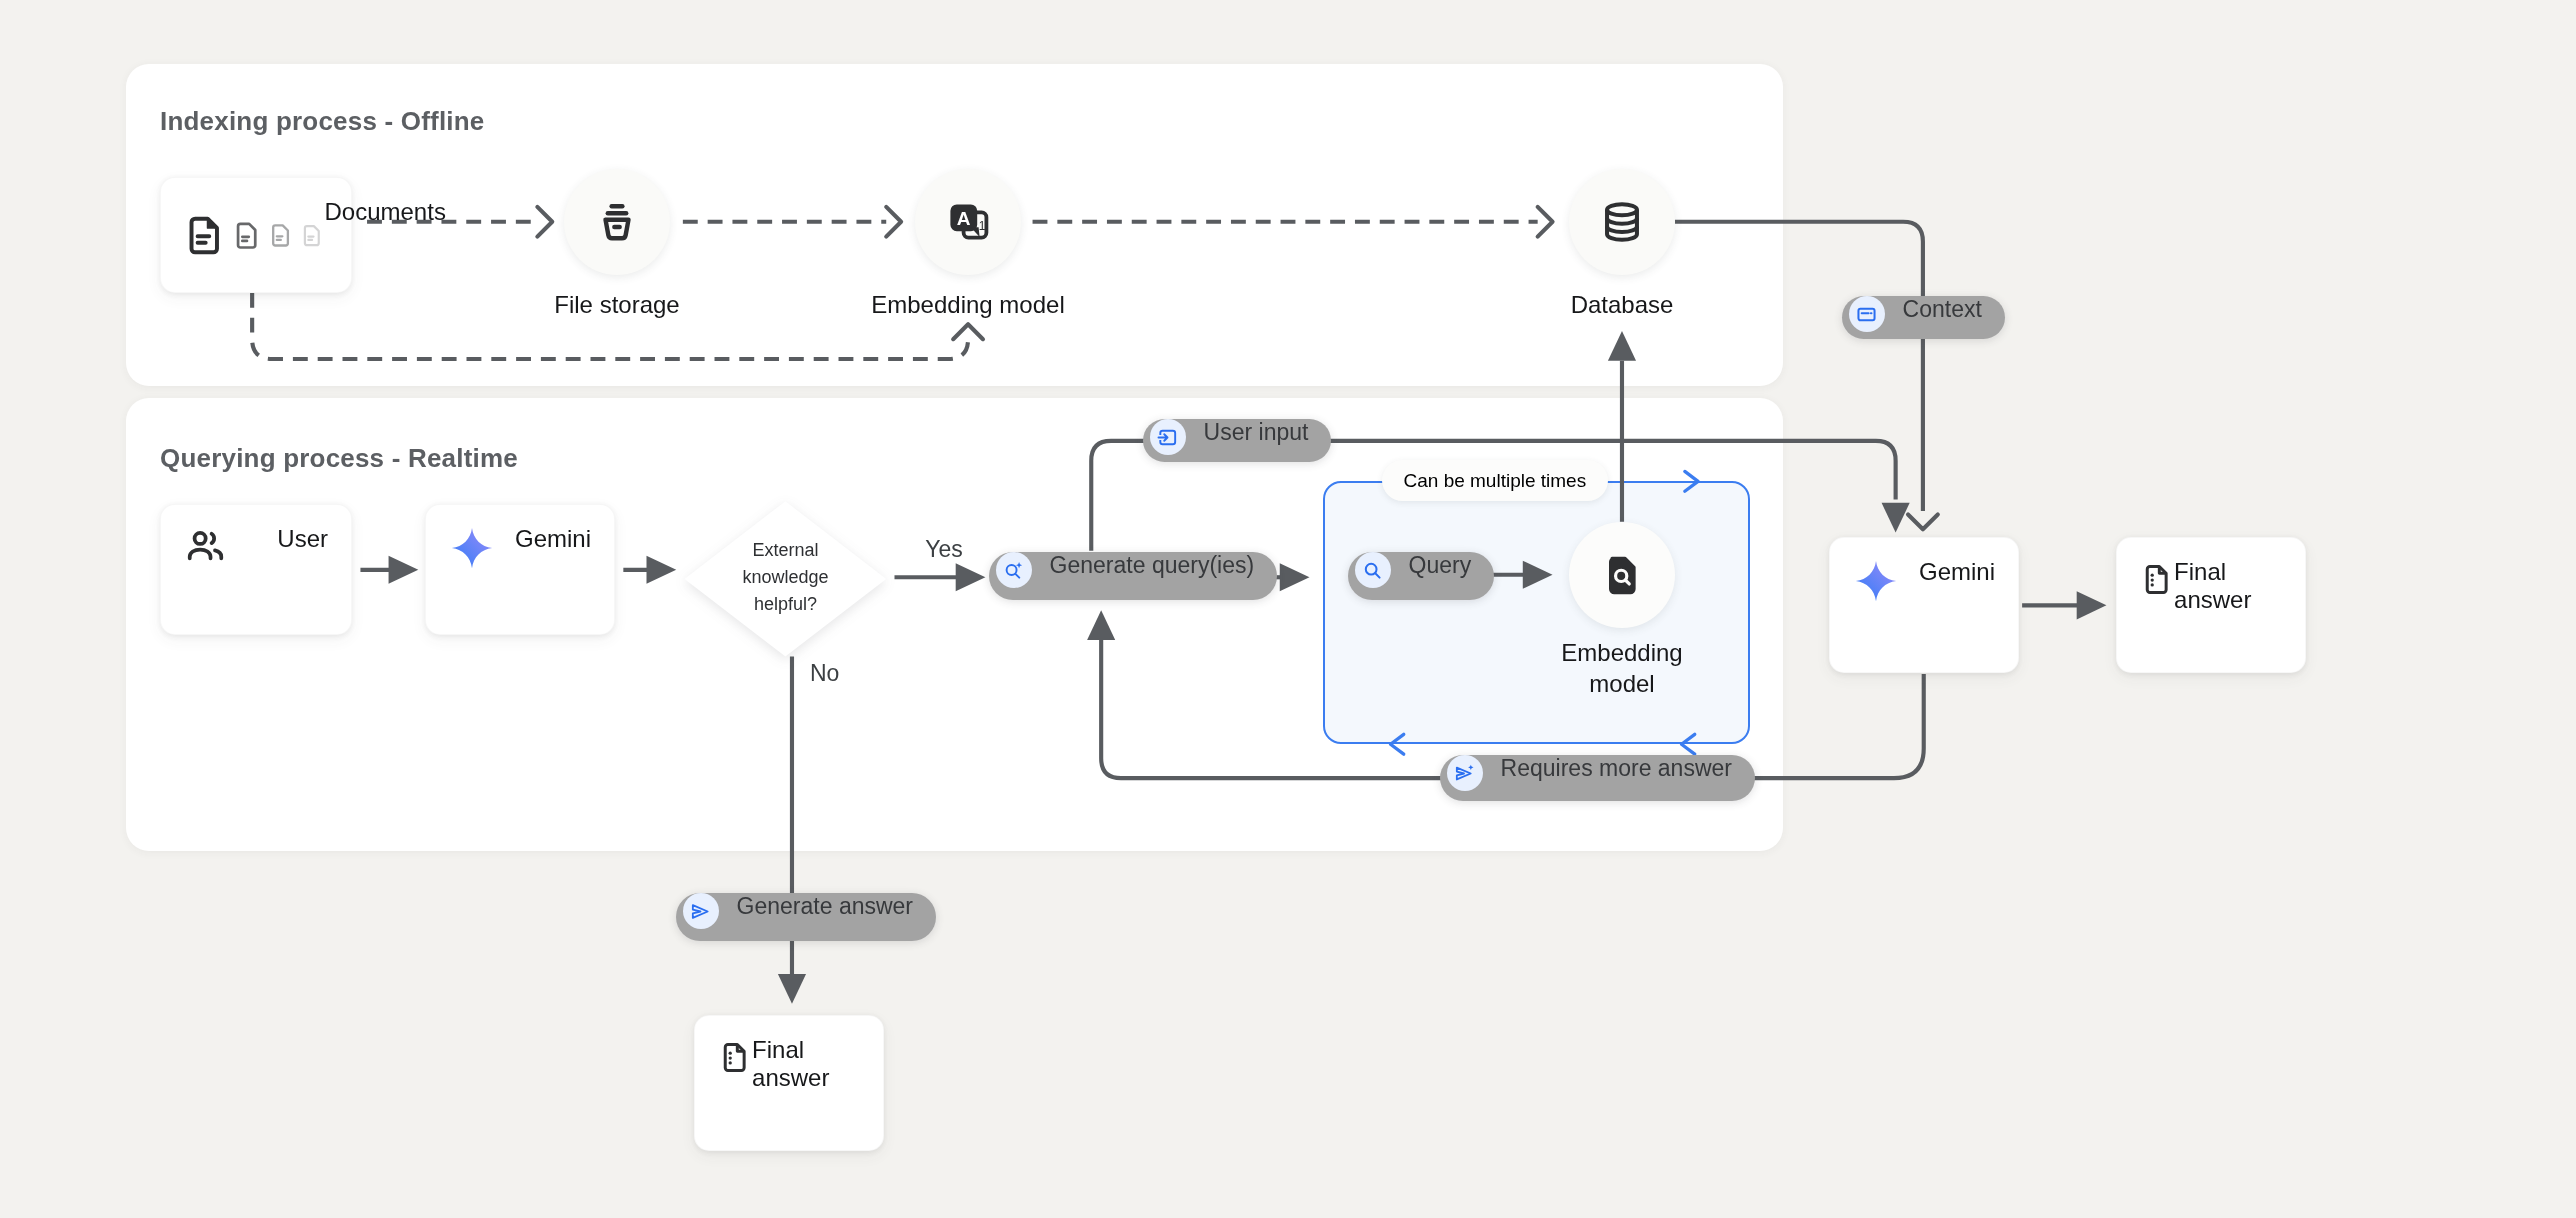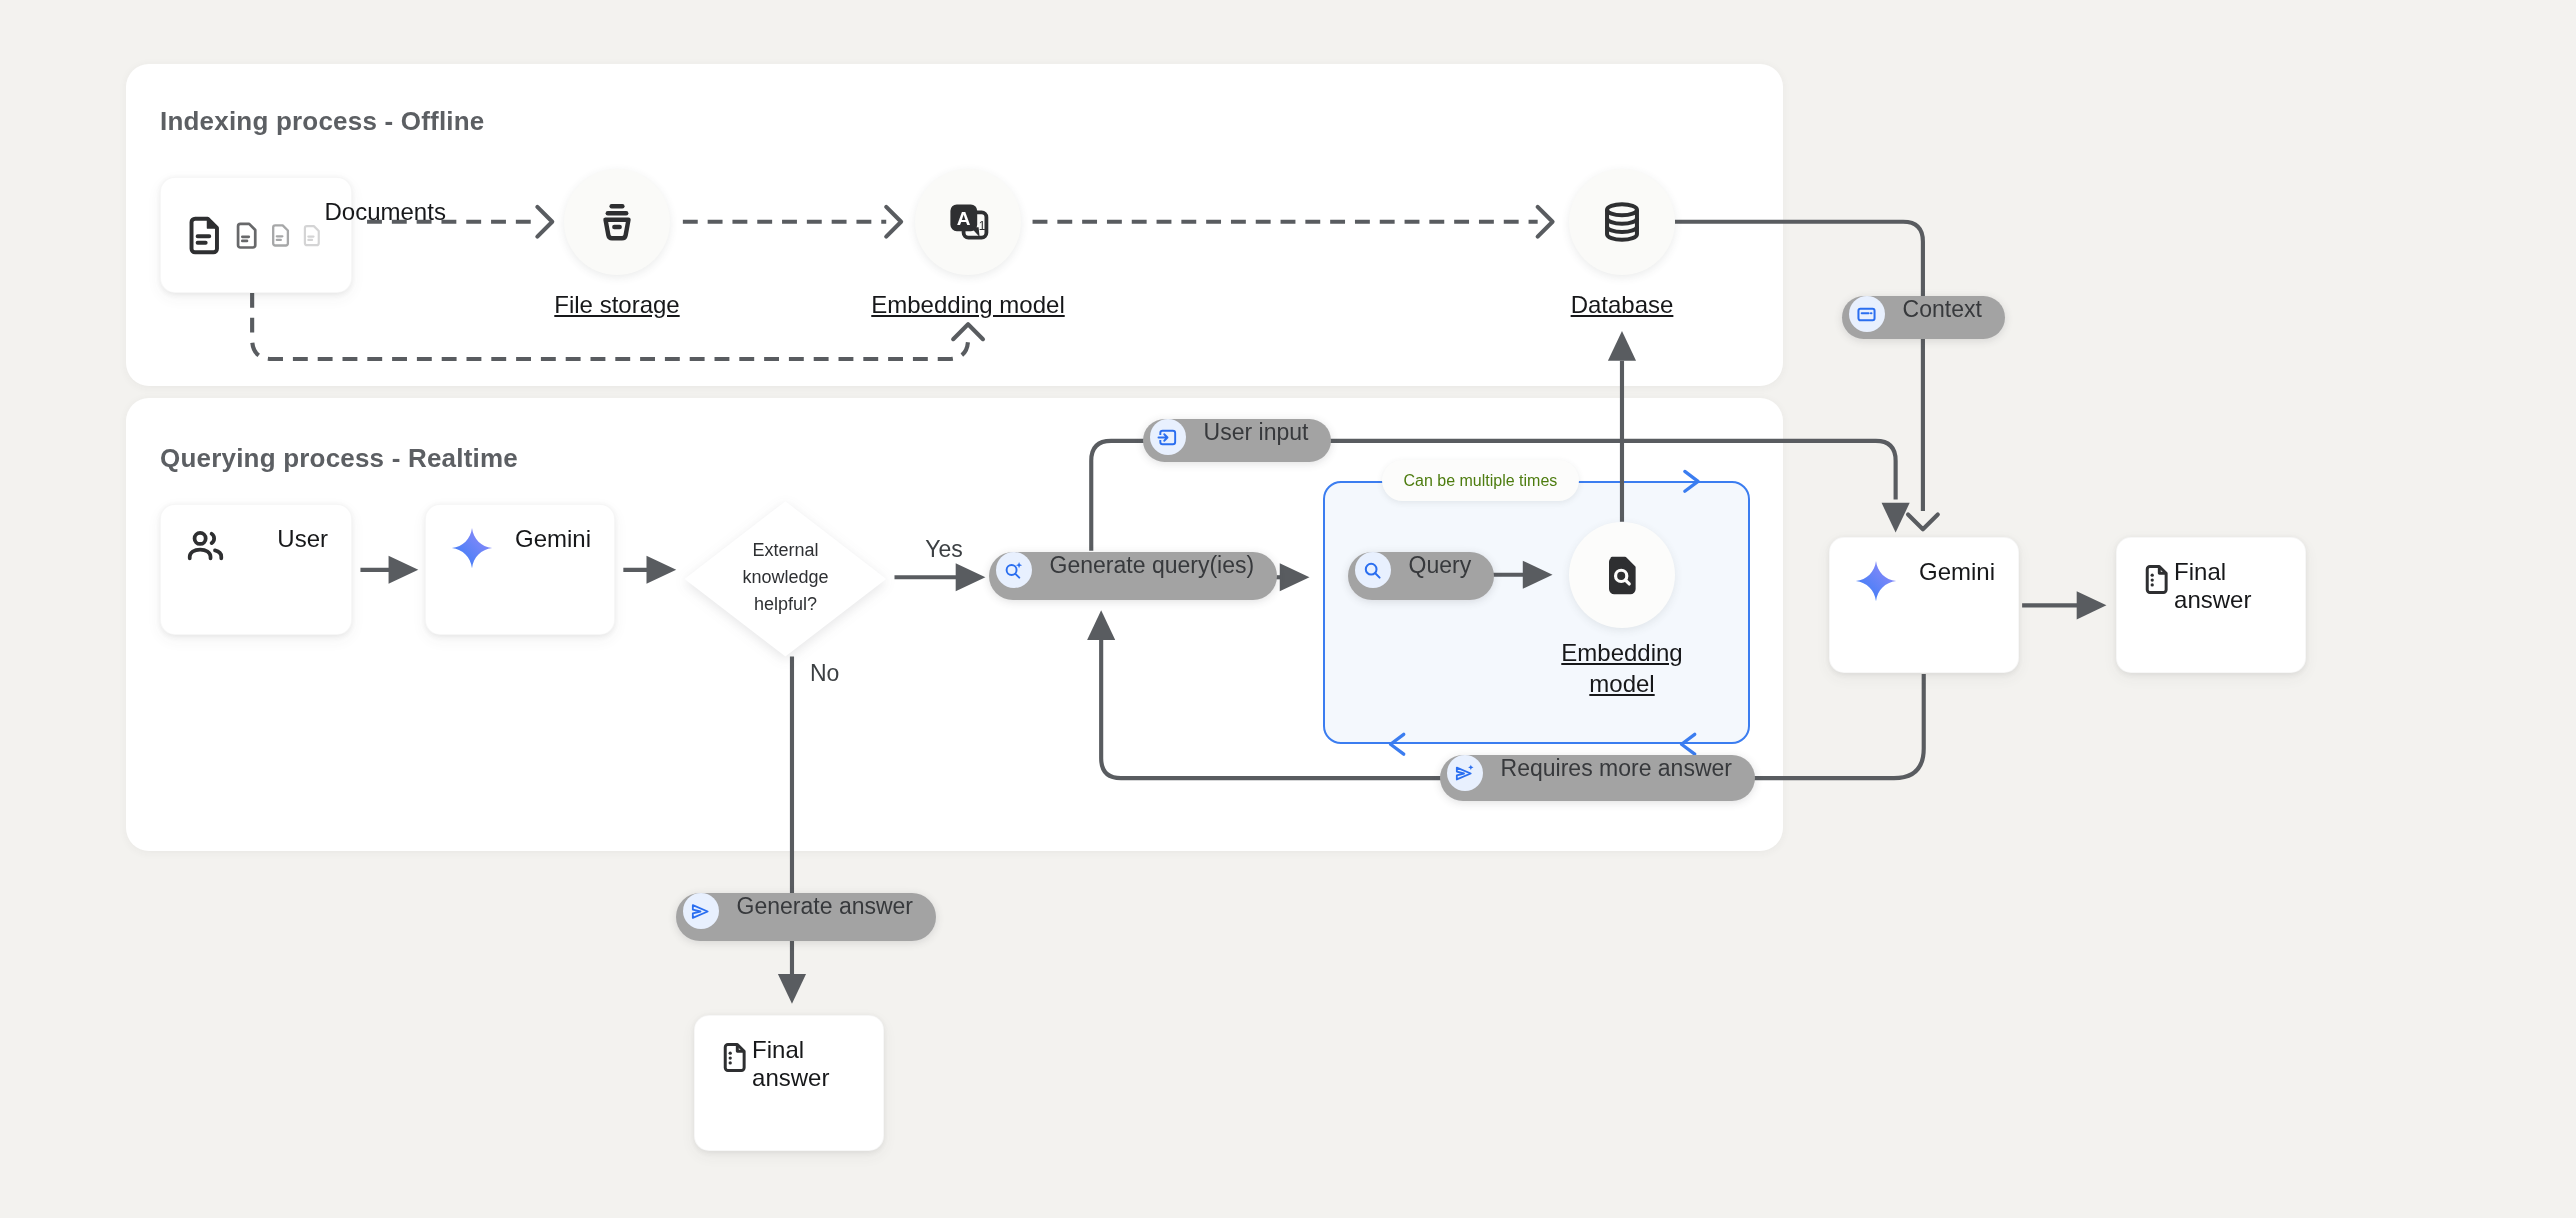--- a/index.html
+++ b/index.html
@@ -15,32 +15,32 @@
 
   .card{position:absolute;background:#fff;border-radius:15px;border:0.8px solid rgba(0,0,0,.03);
         box-shadow:0 1.7px 5px rgba(60,64,67,.08),0 5px 15px rgba(60,64,67,.06);
         display:flex;flex-direction:row;justify-content:space-between;
         padding:20px 23px;box-sizing:border-box;}
   .card-label{font-size:24px;font-weight:500;color:#17181a;}
   .icon-row{display:flex;align-items:center;gap:5px;}
 
   .circle{position:absolute;width:106px;height:106px;border-radius:50%;background:#fafaf8;
           box-shadow:0 2.5px 8.3px rgba(60,64,67,.10);display:flex;align-items:center;justify-content:center;}
-  .circle-label{position:absolute;font-size:24px;font-weight:500;color:#17181a;text-align:center;line-height:1.3;text-decoration:underline;}
+  .circle-label{position:absolute;font-size:24px;font-weight:500;color:#17181a;text-align:center;line-height:1.3;}
 
   .pill{position:absolute;display:inline-flex;align-items:flex-start;gap:18px;height:48px;
         background:#a3a3a3;border-radius:826px;padding:0 23px 0 6.6px;box-sizing:border-box;
         box-shadow:0 1.7px 8.3px rgba(60,64,67,.16);white-space:nowrap;}
   .pill-text{font-size:23px;color:#37393c;}
   .chip{width:36px;height:36px;border-radius:50%;background:#e8f0fe;flex:0 0 auto;
         display:flex;align-items:center;justify-content:center;color:#2a6ef0;}
   .chip svg{width:23px;height:23px;}
   .pill--plain{position:absolute;display:inline-flex;align-items:center;height:41px;background:#fcfcfb;
         border-radius:826px;padding:0 21.5px;box-shadow:0 1.7px 6.6px rgba(60,64,67,.10);white-space:nowrap;}
-  .pill--plain .pill-text{font-size:16px;font-weight:500;color:#4d7c0f;text-align:center;}
+  .pill--plain .pill-text{font-size:19px;font-weight:500;color:#000000;text-align:center;}
 
   .edge-label{position:absolute;font-size:23px;font-weight:500;color:#3c4043;}
   .diamond-label{position:absolute;left:711px;top:537px;width:149px;text-align:center;
         font-size:18px;font-weight:500;color:#2e3033;line-height:1.5;}
 
   .loopbox{position:absolute;left:1323px;top:481px;width:427px;height:263px;background:#f4f8fd;
         border:2.5px solid #3b7df0;border-radius:18px;box-sizing:border-box;}
 
   .wires{position:absolute;left:0;top:0;z-index:2;}
   .z3{z-index:3;}

